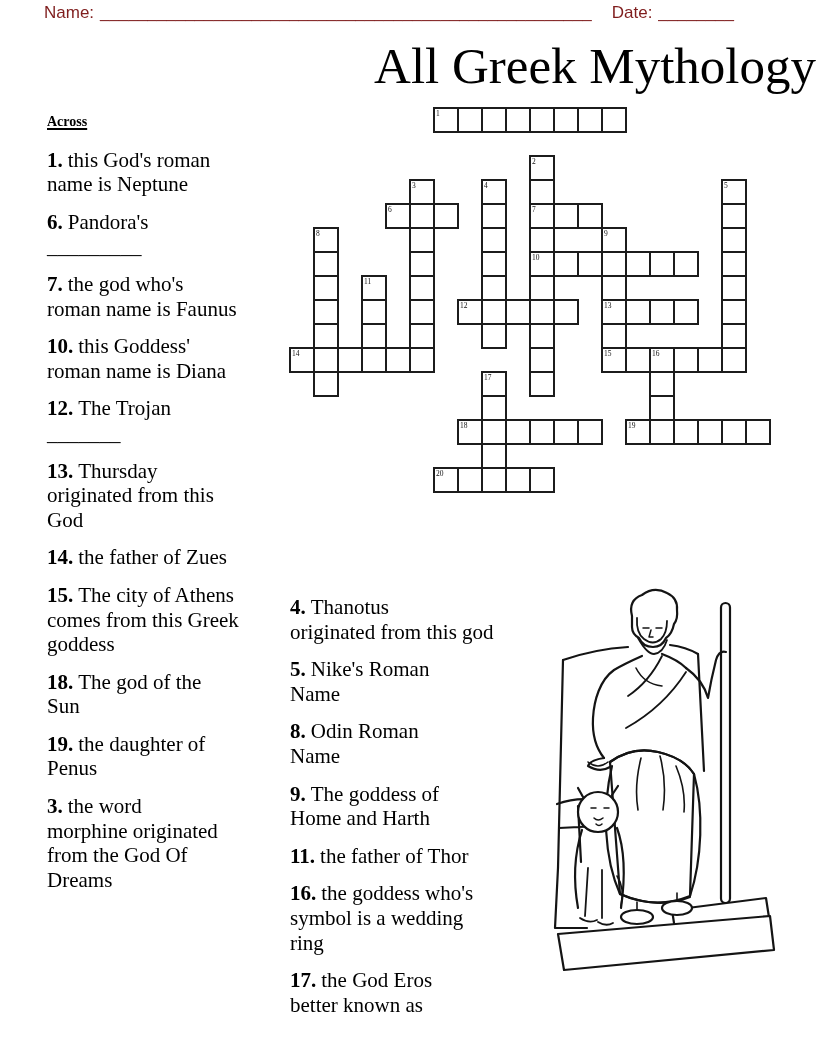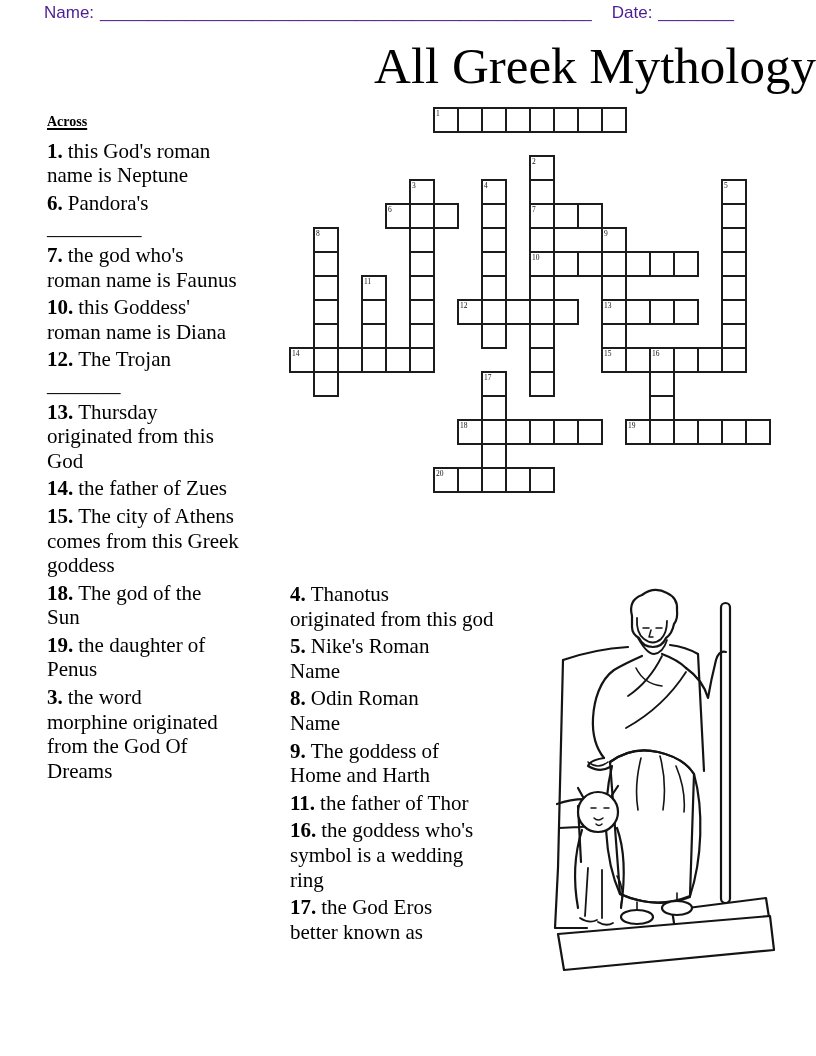--- a/index.html
+++ b/index.html
@@ -4,21 +4,21 @@
 <style>
   html,body { margin:0; padding:0; background:#fff; }
   .page {
     position:relative; width:816px; height:1056px; background:#fff;
     font-family:"Liberation Serif", serif; color:#000; overflow:hidden;
   }
 
   
   .topbar {
     position:absolute; left:44px; top:3px; width:710px;
-    font-family:"Liberation Sans", sans-serif; font-size:17px; color:#4c1d95;
+    font-family:"Liberation Sans", sans-serif; font-size:17px; color:#7f1d1d;
     white-space:nowrap;
   }
   .topbar .uline { margin-left:6px; letter-spacing:0; }
   .topbar .date-label { margin-left:20px; }
 
   
   .title {
     position:absolute; left:0; right:0; top:38px; margin:0;
     text-align:right; font-size:51px; font-weight:400; line-height:1.1;
     font-family:"Liberation Serif", serif;
@@ -32,21 +32,21 @@
   
   .col { position:absolute; font-size:21px; line-height:24.6px; }
   .col-left { left:47px; top:110px; width:228px; }
   .col-mid  { left:290px; top:582px; width:238px; }
   .clue-heading {
     margin:0 0 4px 0; font-size:14px; font-weight:700;
     text-decoration:underline; text-decoration-thickness:2px; text-underline-offset:2px;
   }
   .clue-heading.down-h { margin-top:2px; }
   ol.clues { list-style:none; margin:0 0 2px 0; padding:0; }
-  li.clue { margin:0 0 3px 0; }
+  li.clue { margin:13px 0 3px 0; }
   .cnum { font-weight:700; margin-right:5px; }
   .ctext { white-space:pre-line; }
 
   
   .statue-svg { position:absolute; left:540px; top:576px; }
 </style>
 </head>
 <body>
 
 <div class="page">

